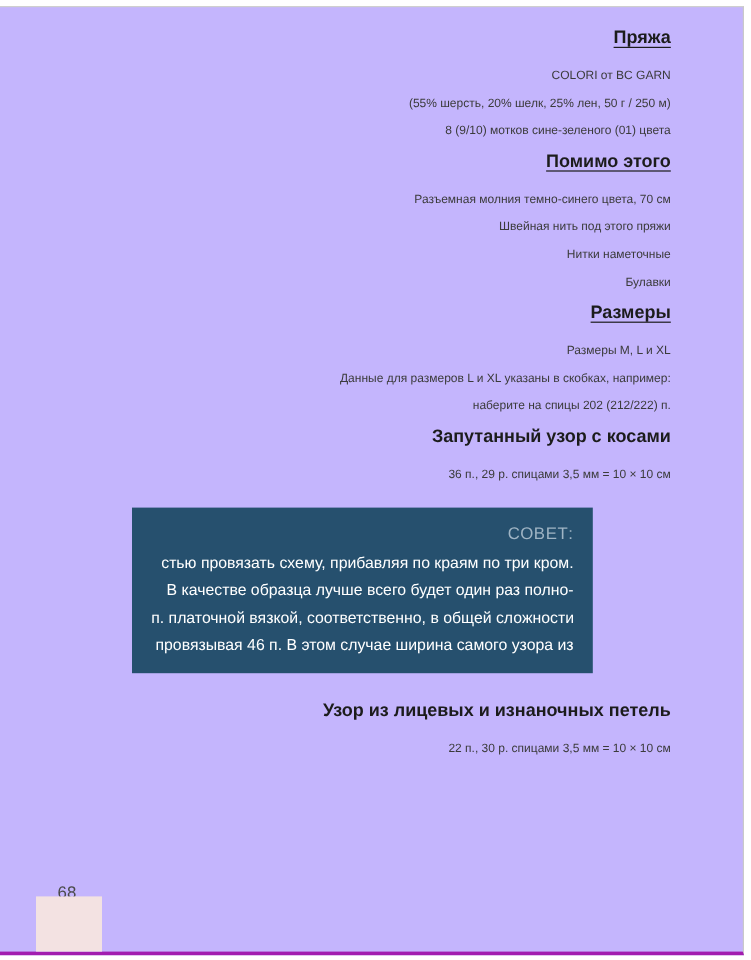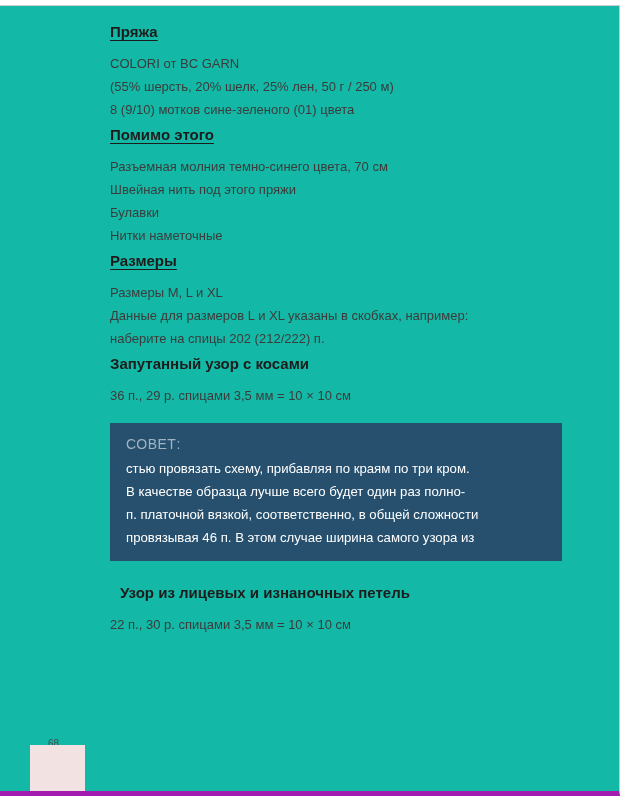--- a/index.html
+++ b/index.html
@@ -14,24 +14,25 @@
     height: 800px;
     background: #ffffff;
     overflow: hidden;
   }
   .scan {
     position: absolute;
     top: 5px;
     left: 0;
     right: 6px;
     bottom: 4px;
-    background: #14b8a6;
+    background: #c4b5fd;
     border-top: 1px solid #cfcfcf;
     border-right: 1px solid #c9c9c9;
-    border-bottom: 5px solid #a21caf;
+    border-bottom: 3px solid #a21caf;
+    text-align: right;
   }
   .content {
     position: absolute;
     top: 12px;
     left: 110px;
     right: 60px;
     color: #3b3b3b;
   }
   h3.hd {
     margin: 30px 0 10px 0;
@@ -41,48 +42,48 @@
     color: #1c1c1c;
   }
   h3.hd:first-child { margin-top: 4px; }
   h3.u {
     text-decoration: underline;
     text-underline-offset: 3px;
     text-decoration-thickness: 1.3px;
   }
   p.ln {
     margin: 0;
-    font-size: 13px;
+    font-size: 10px;
     line-height: 23px;
     color: #3b3b3b;
     white-space: nowrap;
   }
   .tipbox {
     box-sizing: border-box;
-    width: 452px;
+    width: 384px;
     margin: 16px 0 20px 0;
     padding: 9px 16px 12px 16px;
   }
   .tipbox .tip-label {
     font-size: 14px;
     line-height: 25px;
     letter-spacing: 0.5px;
   }
   .tipbox p.tln {
     margin: 0;
     font-size: 13.2px;
     line-height: 23px;
     color: #ffffff;
     white-space: nowrap;
   }
   .page-number {
     position: absolute;
     left: 48px;
     bottom: 42px;
-    font-size: 10px;
+    font-size: 14px;
     color: #4a4a4a;
   }
   .accent-strip {
     position: absolute;
     left: 30px;
     bottom: 0;
     width: 55px;
     height: 46px;
   }
 </style>
@@ -97,22 +98,22 @@
         <h3 class="hd u">Пряжа</h3>
         <p class="ln">COLORI от BC GARN</p>
         <p class="ln">(55% шерсть, 20% шелк, 25% лен, 50 г / 250 м)</p>
         <p class="ln">8 (9/10) мотков сине-зеленого (01) цвета</p>
       </section>
 
       <section>
         <h3 class="hd u">Помимо этого</h3>
         <p class="ln">Разъемная молния темно-синего цвета, 70 см</p>
         <p class="ln">Швейная нить под этого пряжи</p>
+        <p class="ln">Нитки наметочные</p>
         <p class="ln">Булавки</p>
-        <p class="ln">Нитки наметочные</p>
       </section>
 
 
       <section>
         <h3 class="hd u">Размеры</h3>
         <p class="ln">Размеры M, L и XL</p>
         <p class="ln">Данные для размеров L и XL указаны в скобках, например:</p>
         <p class="ln">наберите на спицы 202 (212/222) п.</p>
       </section>
 

